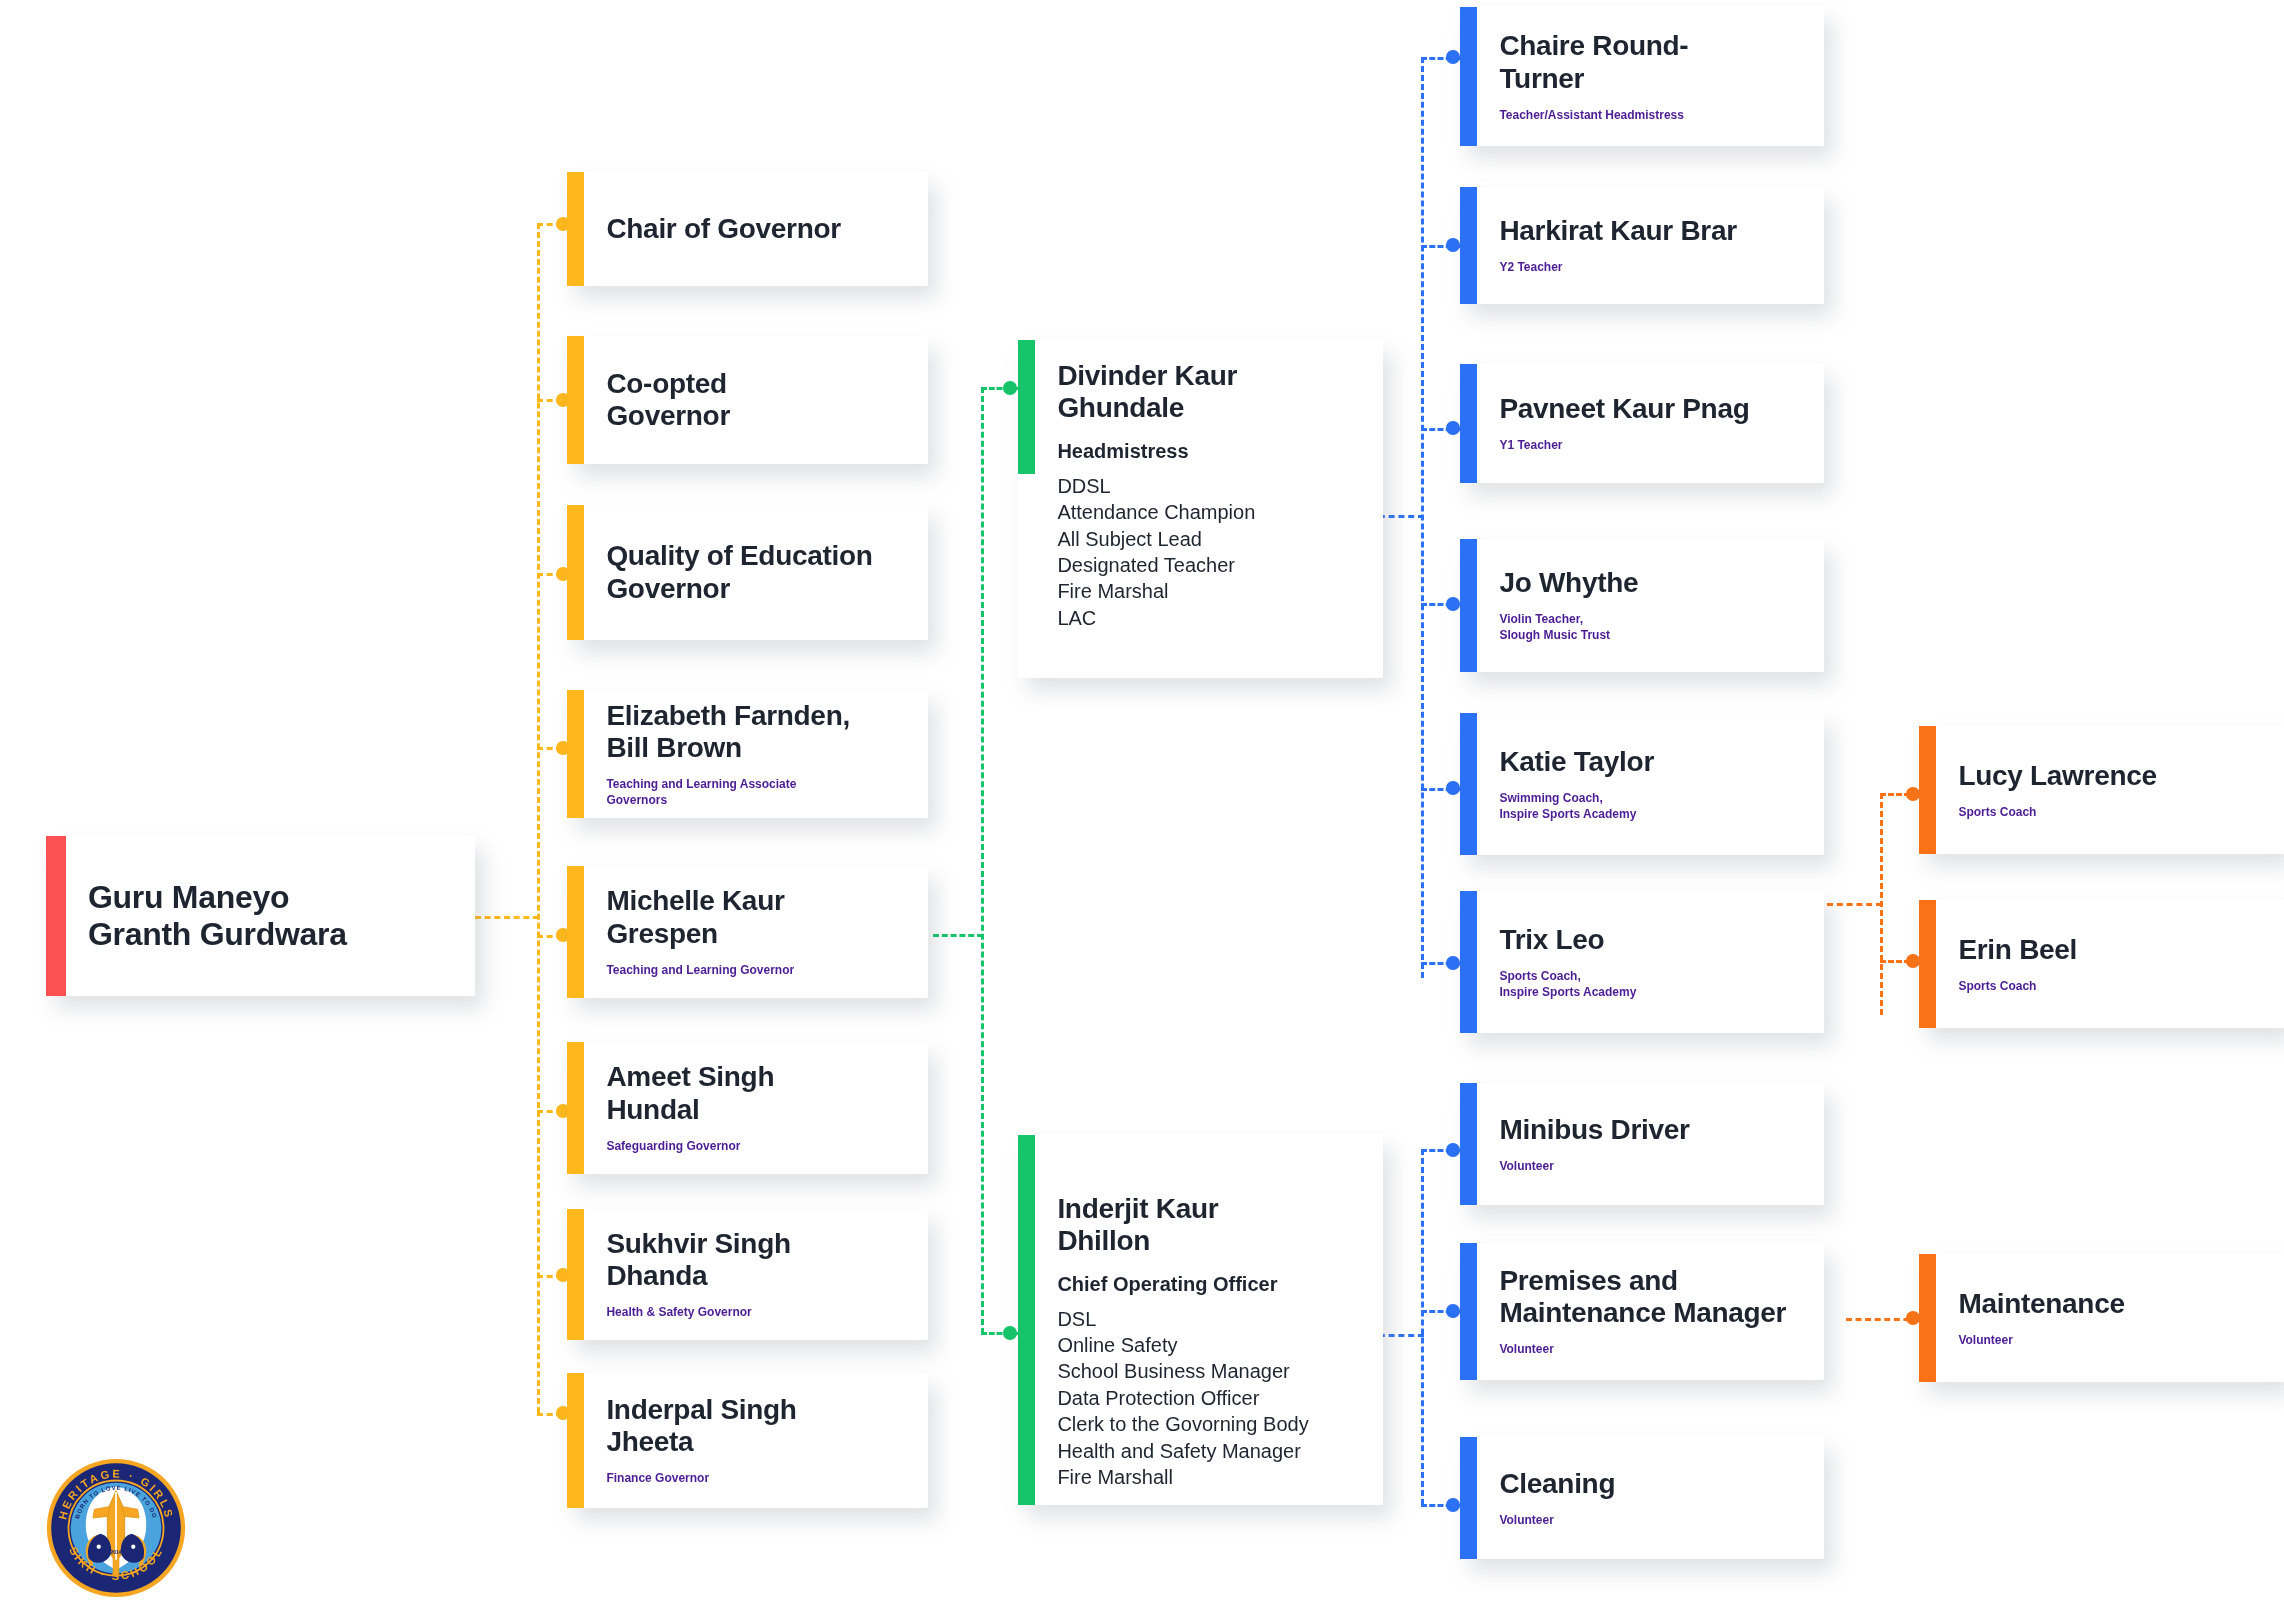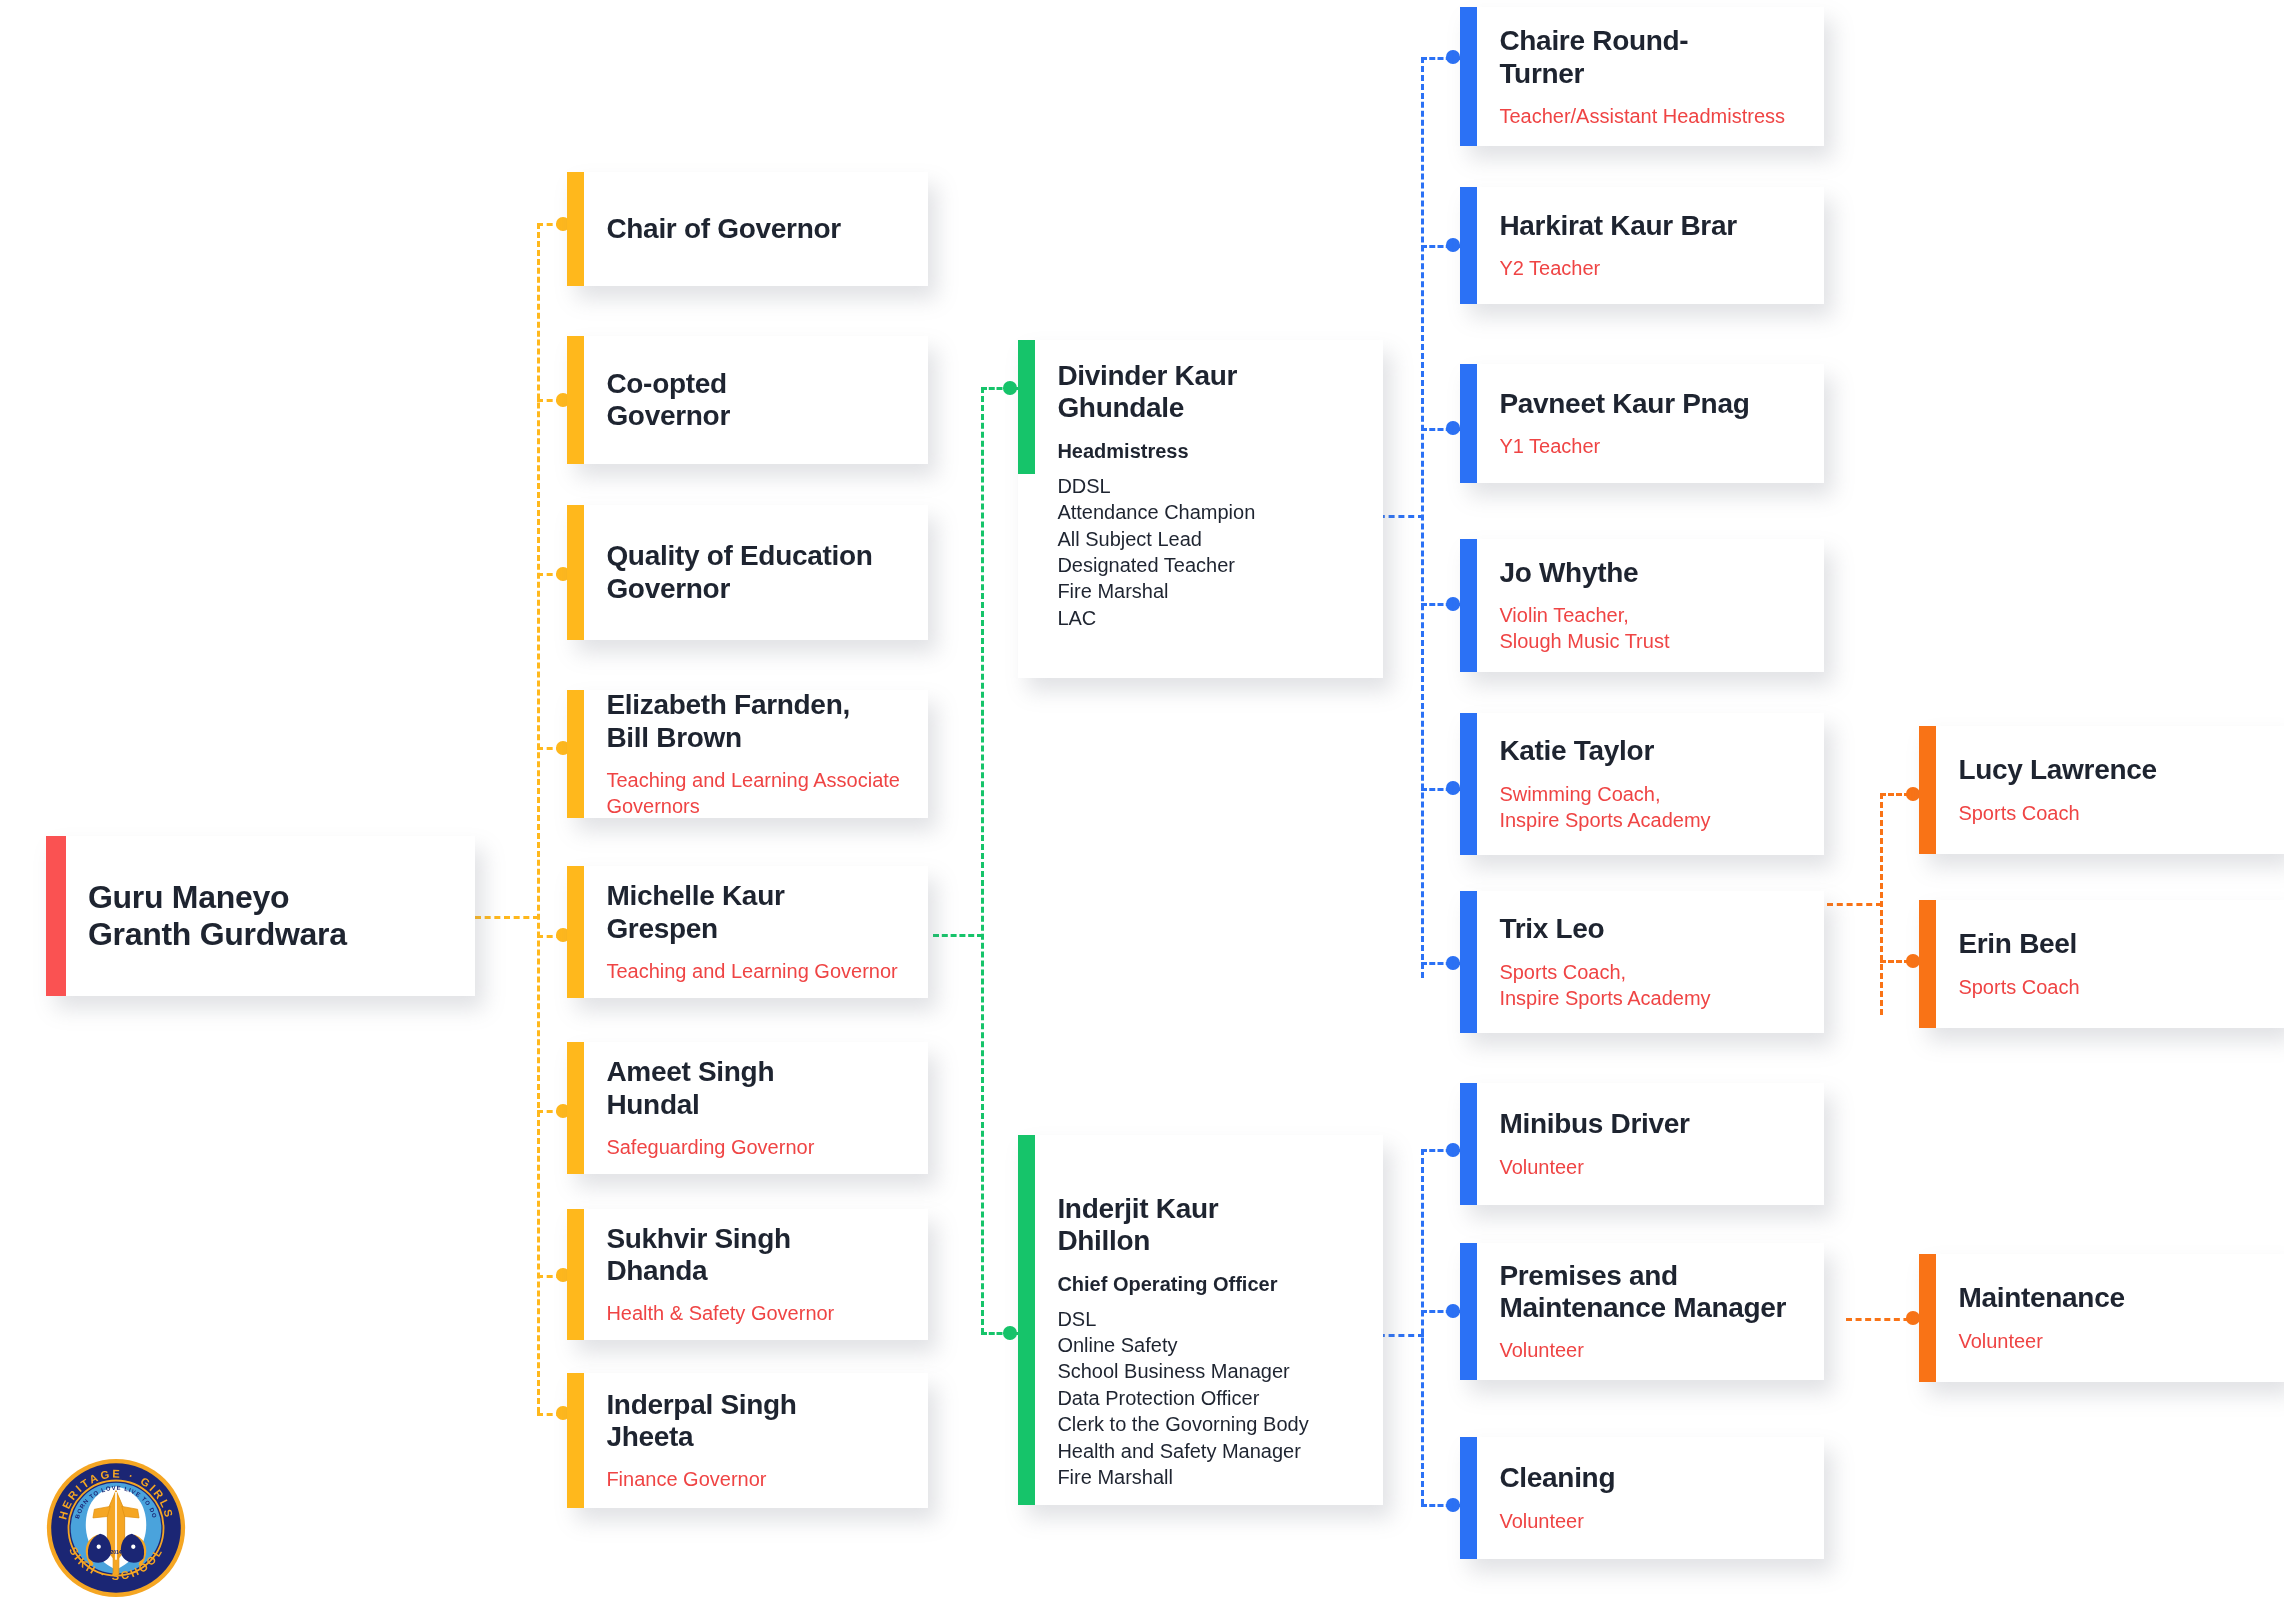--- a/index.html
+++ b/index.html
@@ -42,25 +42,26 @@
     gap: 8px;
   }
   .card .cname {
     font-weight: 700;
     font-size: 28px;
     line-height: 1.16;
     color: #1e2430;
     letter-spacing: -0.3px;
   }
   .card .crole {
-    font-size: 20px;
+    font-size: 12px;
     line-height: 1.3;
-    color: #ef4444;
+    color: #4c1d95;
     margin-top: 4.6px;
     white-space: pre-line;
+    font-weight: bold;
   }
   .card .crole-strong {
     font-size: 20px;
     line-height: 1.32;
     color: #1e2430;
     font-weight: 700;
     margin-top: 5.5px;
   }
   .card .clist {
     font-size: 20px;

